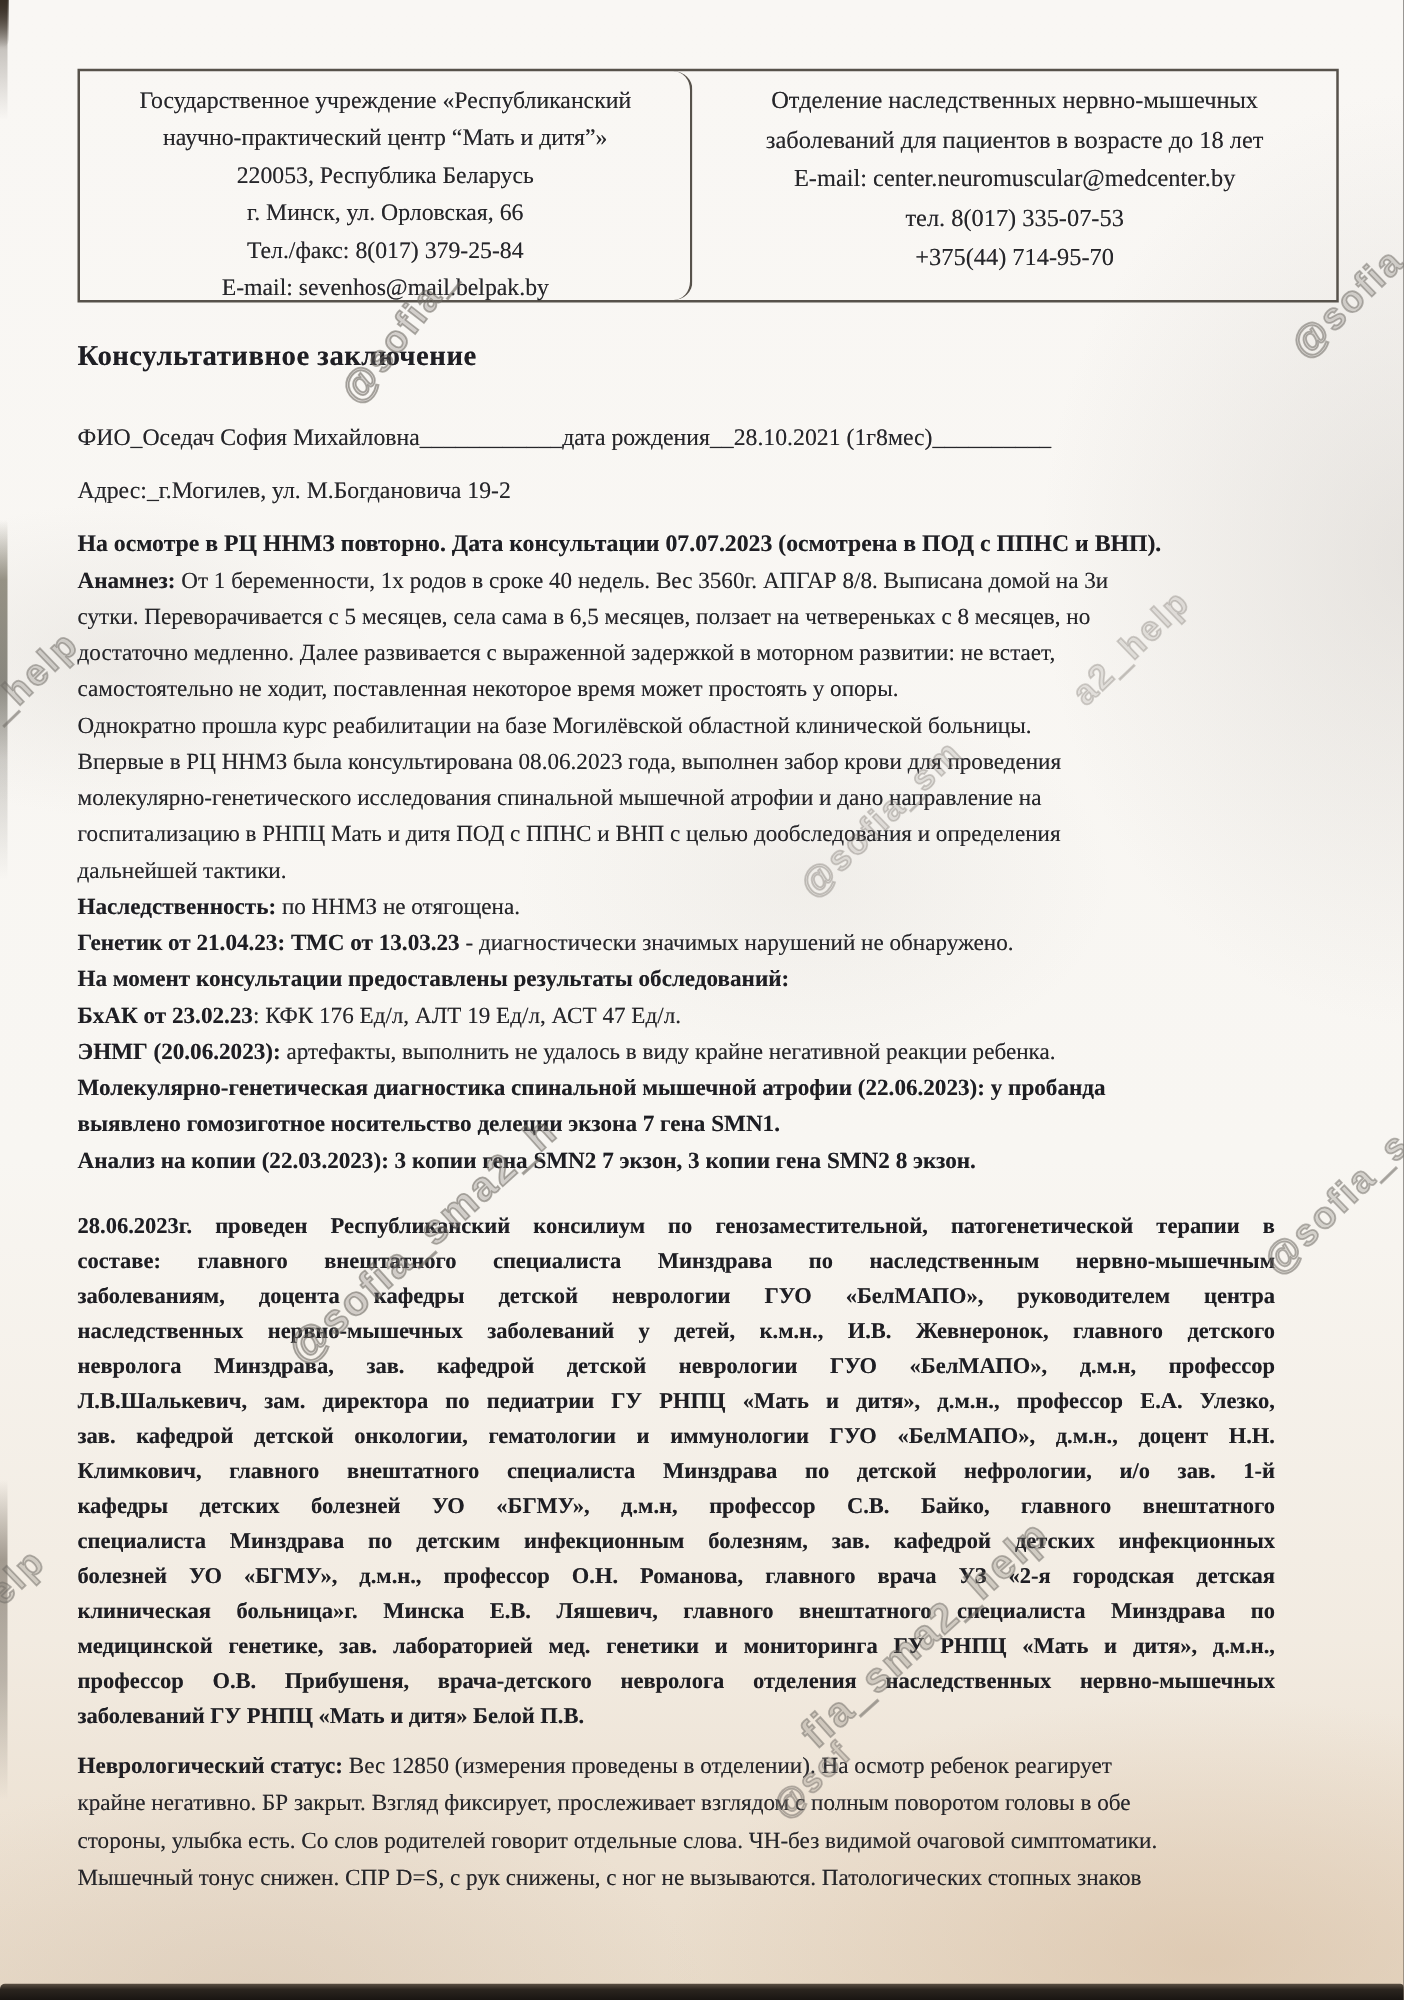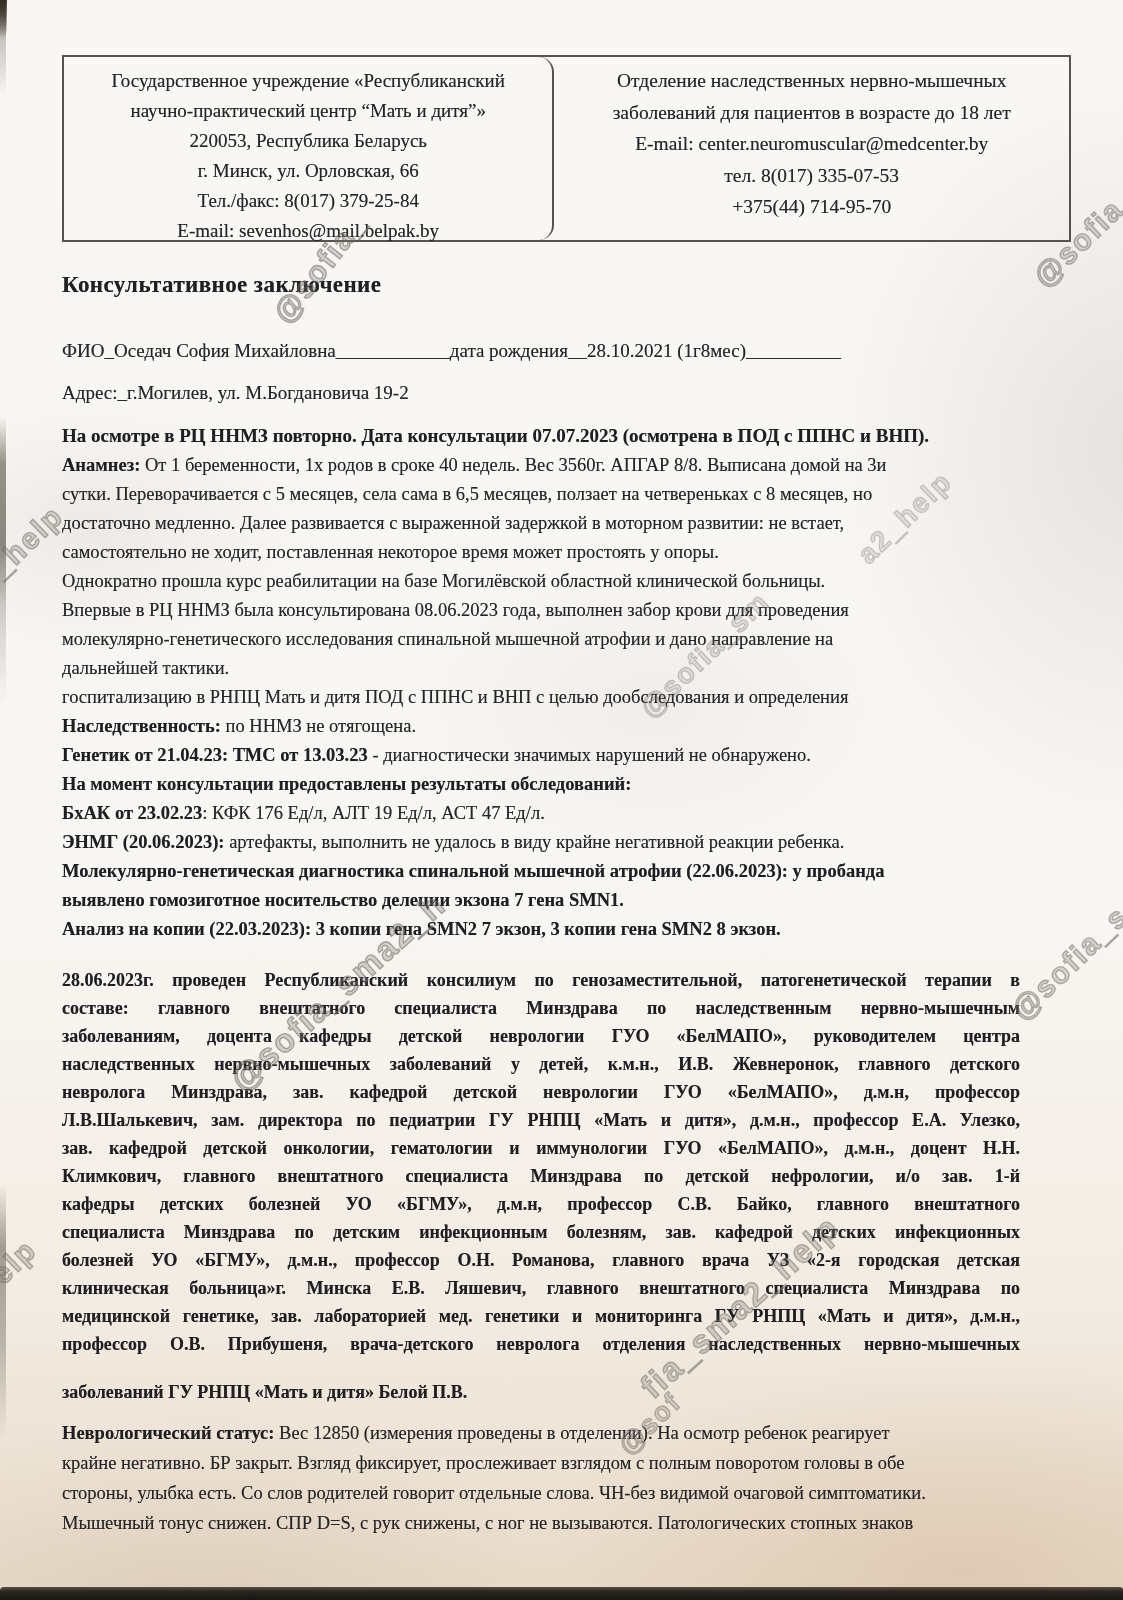--- a/index.html
+++ b/index.html
@@ -39,21 +39,21 @@
     text-shadow:0 0 .5px rgba(30,30,36,.6);}
 
   
   #doc-body{position:absolute;left:62px;top:336px;width:958px;color:#26262a;}
   .sec{--lh:29px;--fs:18.5px;}
   .line{height:var(--lh);line-height:var(--lh);font-size:var(--fs);white-space:nowrap;
     text-shadow:0 0 .5px rgba(40,40,46,.5);}
   .line b{color:#1e1e23;}
   .sec.just .line{white-space:normal;text-align:justify;overflow:hidden;}
   .sec.just .line::after{content:"";display:inline-block;width:100%;height:0;}
-  .sec.just .line.nostretch{text-align:left;margin-top:20px;}
+  .sec.just .line.nostretch{text-align:left;}
   .sec.just .line.nostretch::after{content:none;}
 
   
   .wm{position:absolute;font-family:"Liberation Sans","DejaVu Sans",sans-serif;
     font-weight:bold;white-space:nowrap;letter-spacing:2px;pointer-events:none;
     color:rgba(122,117,111,0.30);-webkit-text-stroke:1.4px rgba(112,107,101,0.55);
     transform:translate(-50%,-50%) rotate(var(--r));}
   .corner-spot{position:absolute;left:0;top:0;width:7px;height:38px;
     background:linear-gradient(180deg,rgba(50,42,33,.9),rgba(50,42,33,0));border-radius:0 0 6px 0;}
 </style>
@@ -92,22 +92,22 @@
           <div class="line" style="margin-top: 14px;"><b>На осмотре в РЦ ННМЗ повторно. Дата консультации 07.07.2023 (осмотрена в ПОД с ППНС и ВНП).</b></div>
         </div>
         <div class="sec" style="--lh: 29px; --fs: 18.5px; margin-top: 1px;">
           <div class="line"><b>Анамнез:</b><span> От 1 беременности, 1х родов в сроке  40 недель. Вес 3560г. АПГАР 8/8. Выписана домой на 3и</span></div>
           <div class="line"><span>сутки. Переворачивается с 5 месяцев, села сама в 6,5 месяцев, ползает на четвереньках с 8 месяцев, но</span></div>
           <div class="line"><span>достаточно медленно. Далее развивается с выраженной задержкой в моторном развитии: не встает,</span></div>
           <div class="line"><span>самостоятельно не ходит, поставленная некоторое время может простоять у опоры.</span></div>
           <div class="line"><span>Однократно прошла курс реабилитации на базе Могилёвской областной клинической больницы.</span></div>
           <div class="line"><span>Впервые в РЦ ННМЗ была консультирована 08.06.2023 года, выполнен забор крови для проведения</span></div>
           <div class="line"><span>молекулярно-генетического исследования спинальной мышечной атрофии и дано направление на</span></div>
+          <div class="line"><span>госпитализацию в РНПЦ Мать и дитя ПОД с ППНС и ВНП с целью дообследования и определения</span></div>
           <div class="line"><span>дальнейшей тактики.</span></div>
-          <div class="line"><span>госпитализацию в РНПЦ Мать и дитя ПОД с ППНС и ВНП с целью дообследования и определения</span></div>
           <div class="line"><b>Наследственность:</b><span> по ННМЗ не отягощена.</span></div>
           <div class="line"><b>Генетик от 21.04.23: ТМС от 13.03.23</b><span> - диагностически значимых нарушений не обнаружено.</span></div>
           <div class="line"><b>На момент консультации предоставлены результаты обследований:</b></div>
           <div class="line"><b>БхАК от 23.02.23</b><span>: КФК 176 Ед/л, АЛТ 19 Ед/л, АСТ 47 Ед/л.</span></div>
           <div class="line"><b>ЭНМГ (20.06.2023):</b><span> артефакты, выполнить не удалось в виду крайне негативной реакции ребенка.</span></div>
           <div class="line"><b>Молекулярно-генетическая диагностика спинальной мышечной атрофии (22.06.2023): у пробанда</b></div>
           <div class="line"><b>выявлено гомозиготное носительство делеции экзона 7 гена SMN1.</b></div>
           <div class="line"><b>Анализ на копии (22.03.2023):  3 копии гена SMN2 7 экзон, 3 копии гена SMN2 8 экзон.</b></div>
         </div>
         <div class="sec just" style="--lh: 28px; --fs: 18px; margin-top: 22px;">

